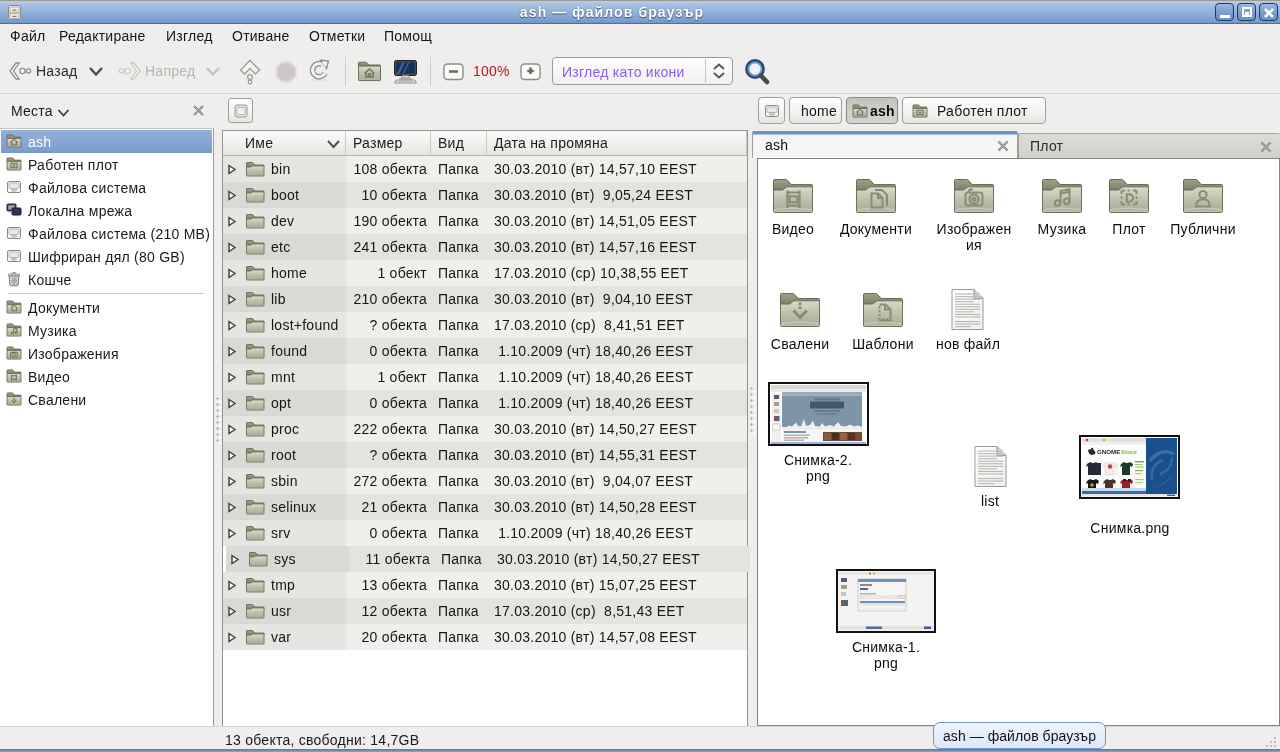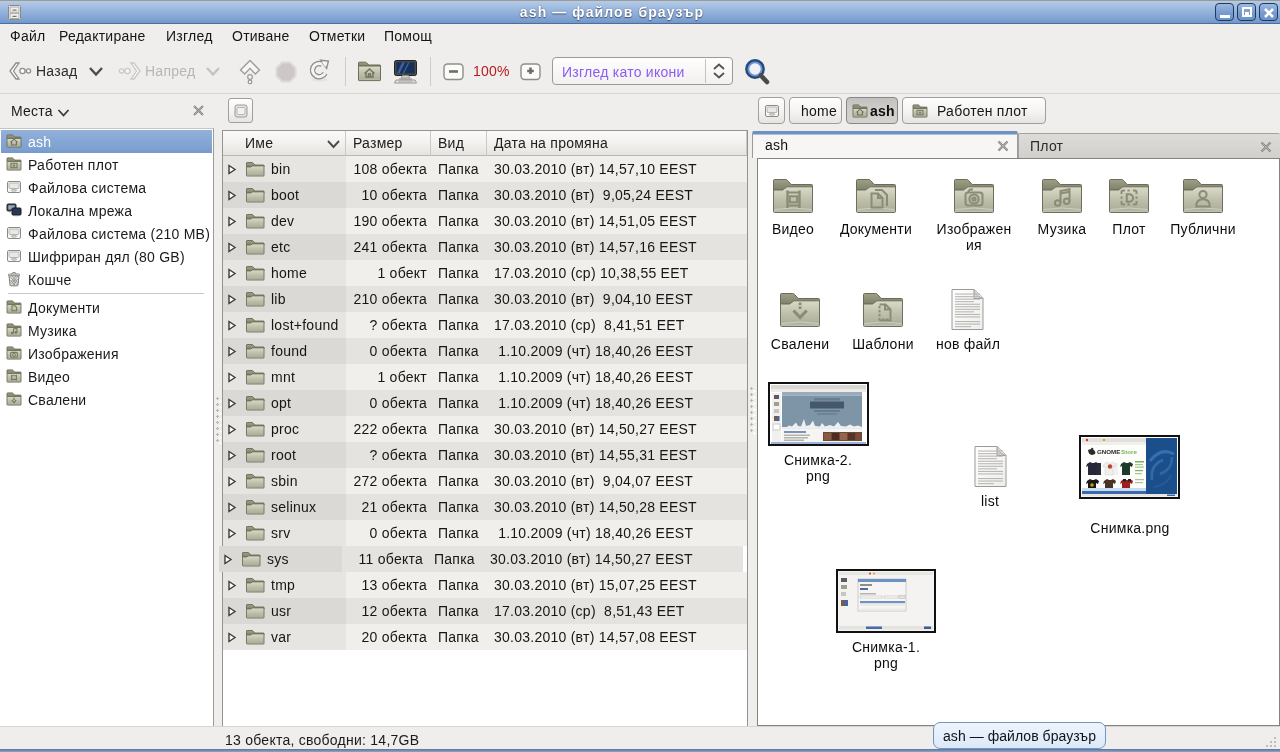--- a/index.html
+++ b/index.html
@@ -893,21 +893,21 @@
           </linearGradient>
 </defs>
         <path d="M1.5,7 L1.5,3 Q1.5,2.5 2,2.5 L7.2,2.5 Q7.7,2.5 8,2.9 L9.8,5 L18.5,5 Q19,5 19,5.5 L19,7 Z" fill="url(#ftab)" stroke="#6b6c57" stroke-width="0.9"></path>
         <path d="M1.5,15.5 L1.5,7 L5.5,7 L7.6,5.9 L19,5.9 L19,15.5 Q19,16 18.5,16 L2,16 Q1.5,16 1.5,15.5 Z" fill="url(#fbody)" stroke="#6f705b" stroke-width="0.9"></path>
       </svg>
       <span class="rname">srv</span>
       <span class="rsize">0 обекта</span>
       <span class="rtype">Папка</span>
       <span class="rdate"> 1.10.2009 (чт) 18,40,26 EEST</span>
     </div>
-<div class="lrow abs" style="left:219px;top:546px">
+<div class="lrow abs" style="left:226px;top:546px">
       <div class="cell c-dark1" style="left:0;width:123px"></div>
       <div class="cell c-dark2" style="left:123px;width:401px"></div>
       <svg class="abs" style="left:4px;top:8px" width="10" height="11" viewBox="0 0 10 11">
         <path d="M2,1.5 L8,5.5 L2,9.5 Z" fill="#fdfdfc" stroke="#3c3c3a" stroke-width="1.4"></path>
       </svg>
       <svg class="abs" style="left:22px;top:4px" width="21" height="18" viewBox="0 0 21 18">
         <defs>
 <linearGradient id="fbody" x1="0" y1="0" x2="0" y2="1">
  <stop offset="0" stop-color="#dadac8"></stop>
             <stop offset="0.5" stop-color="#bfc0ac"></stop>

